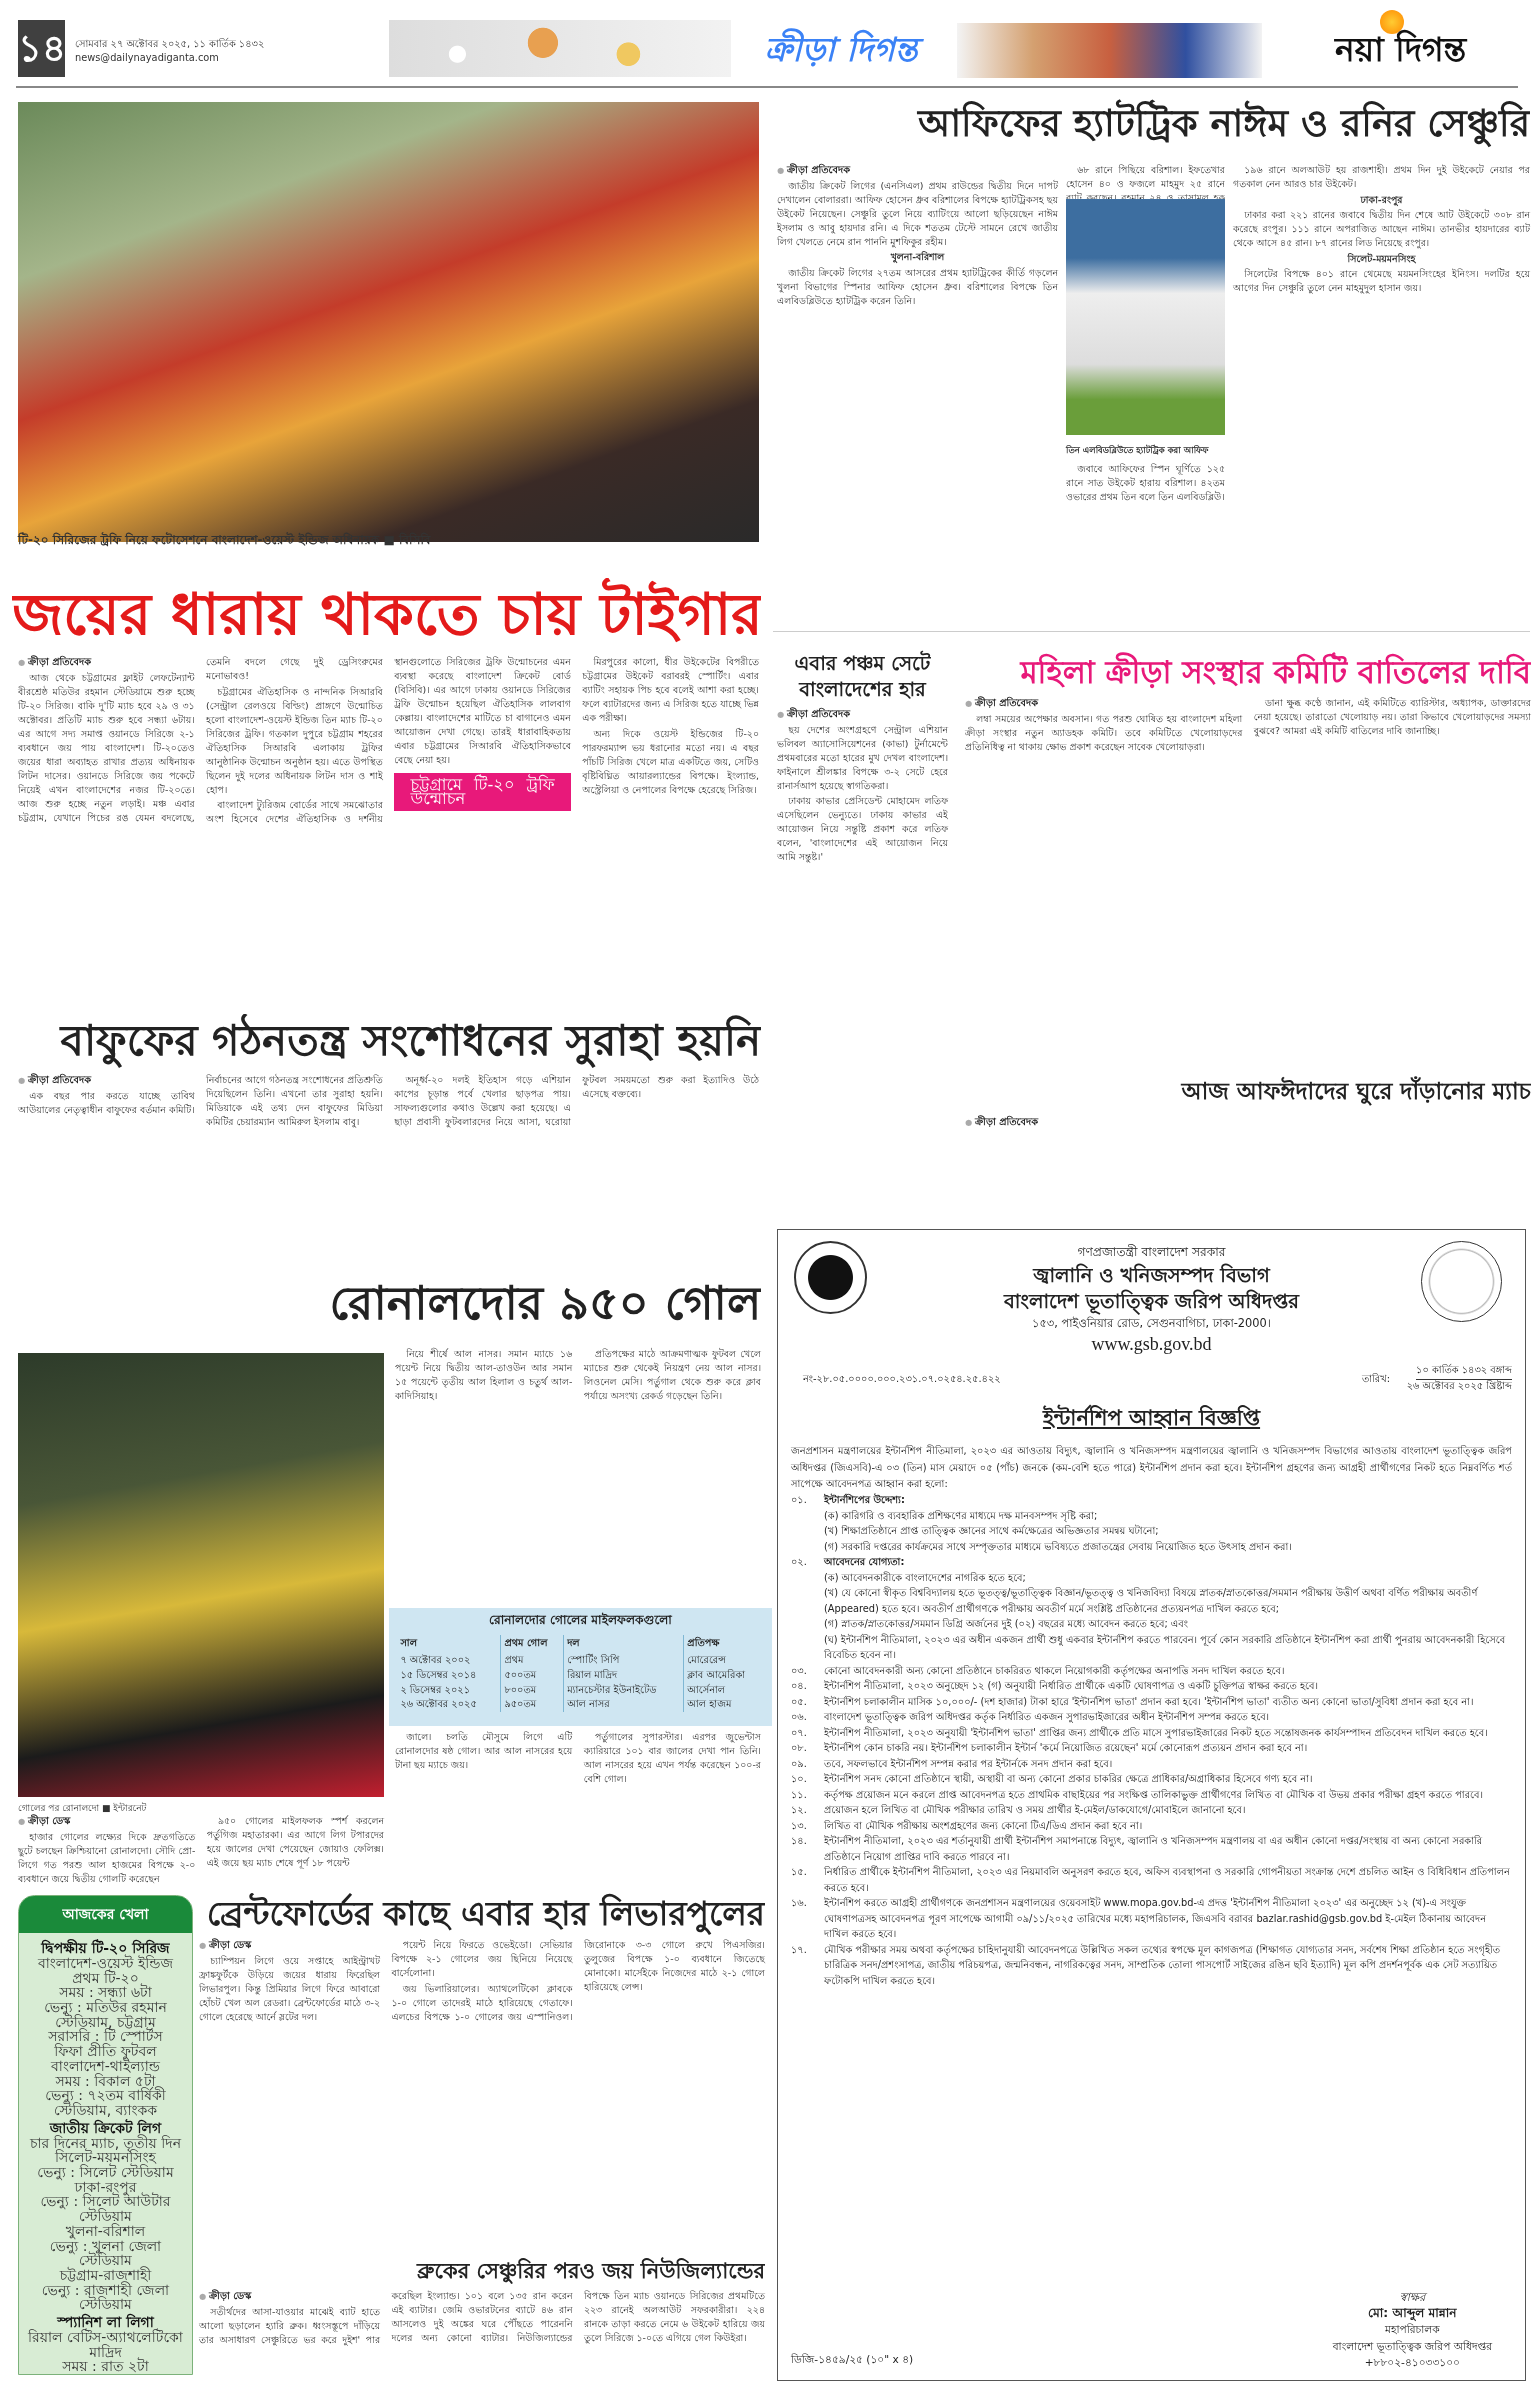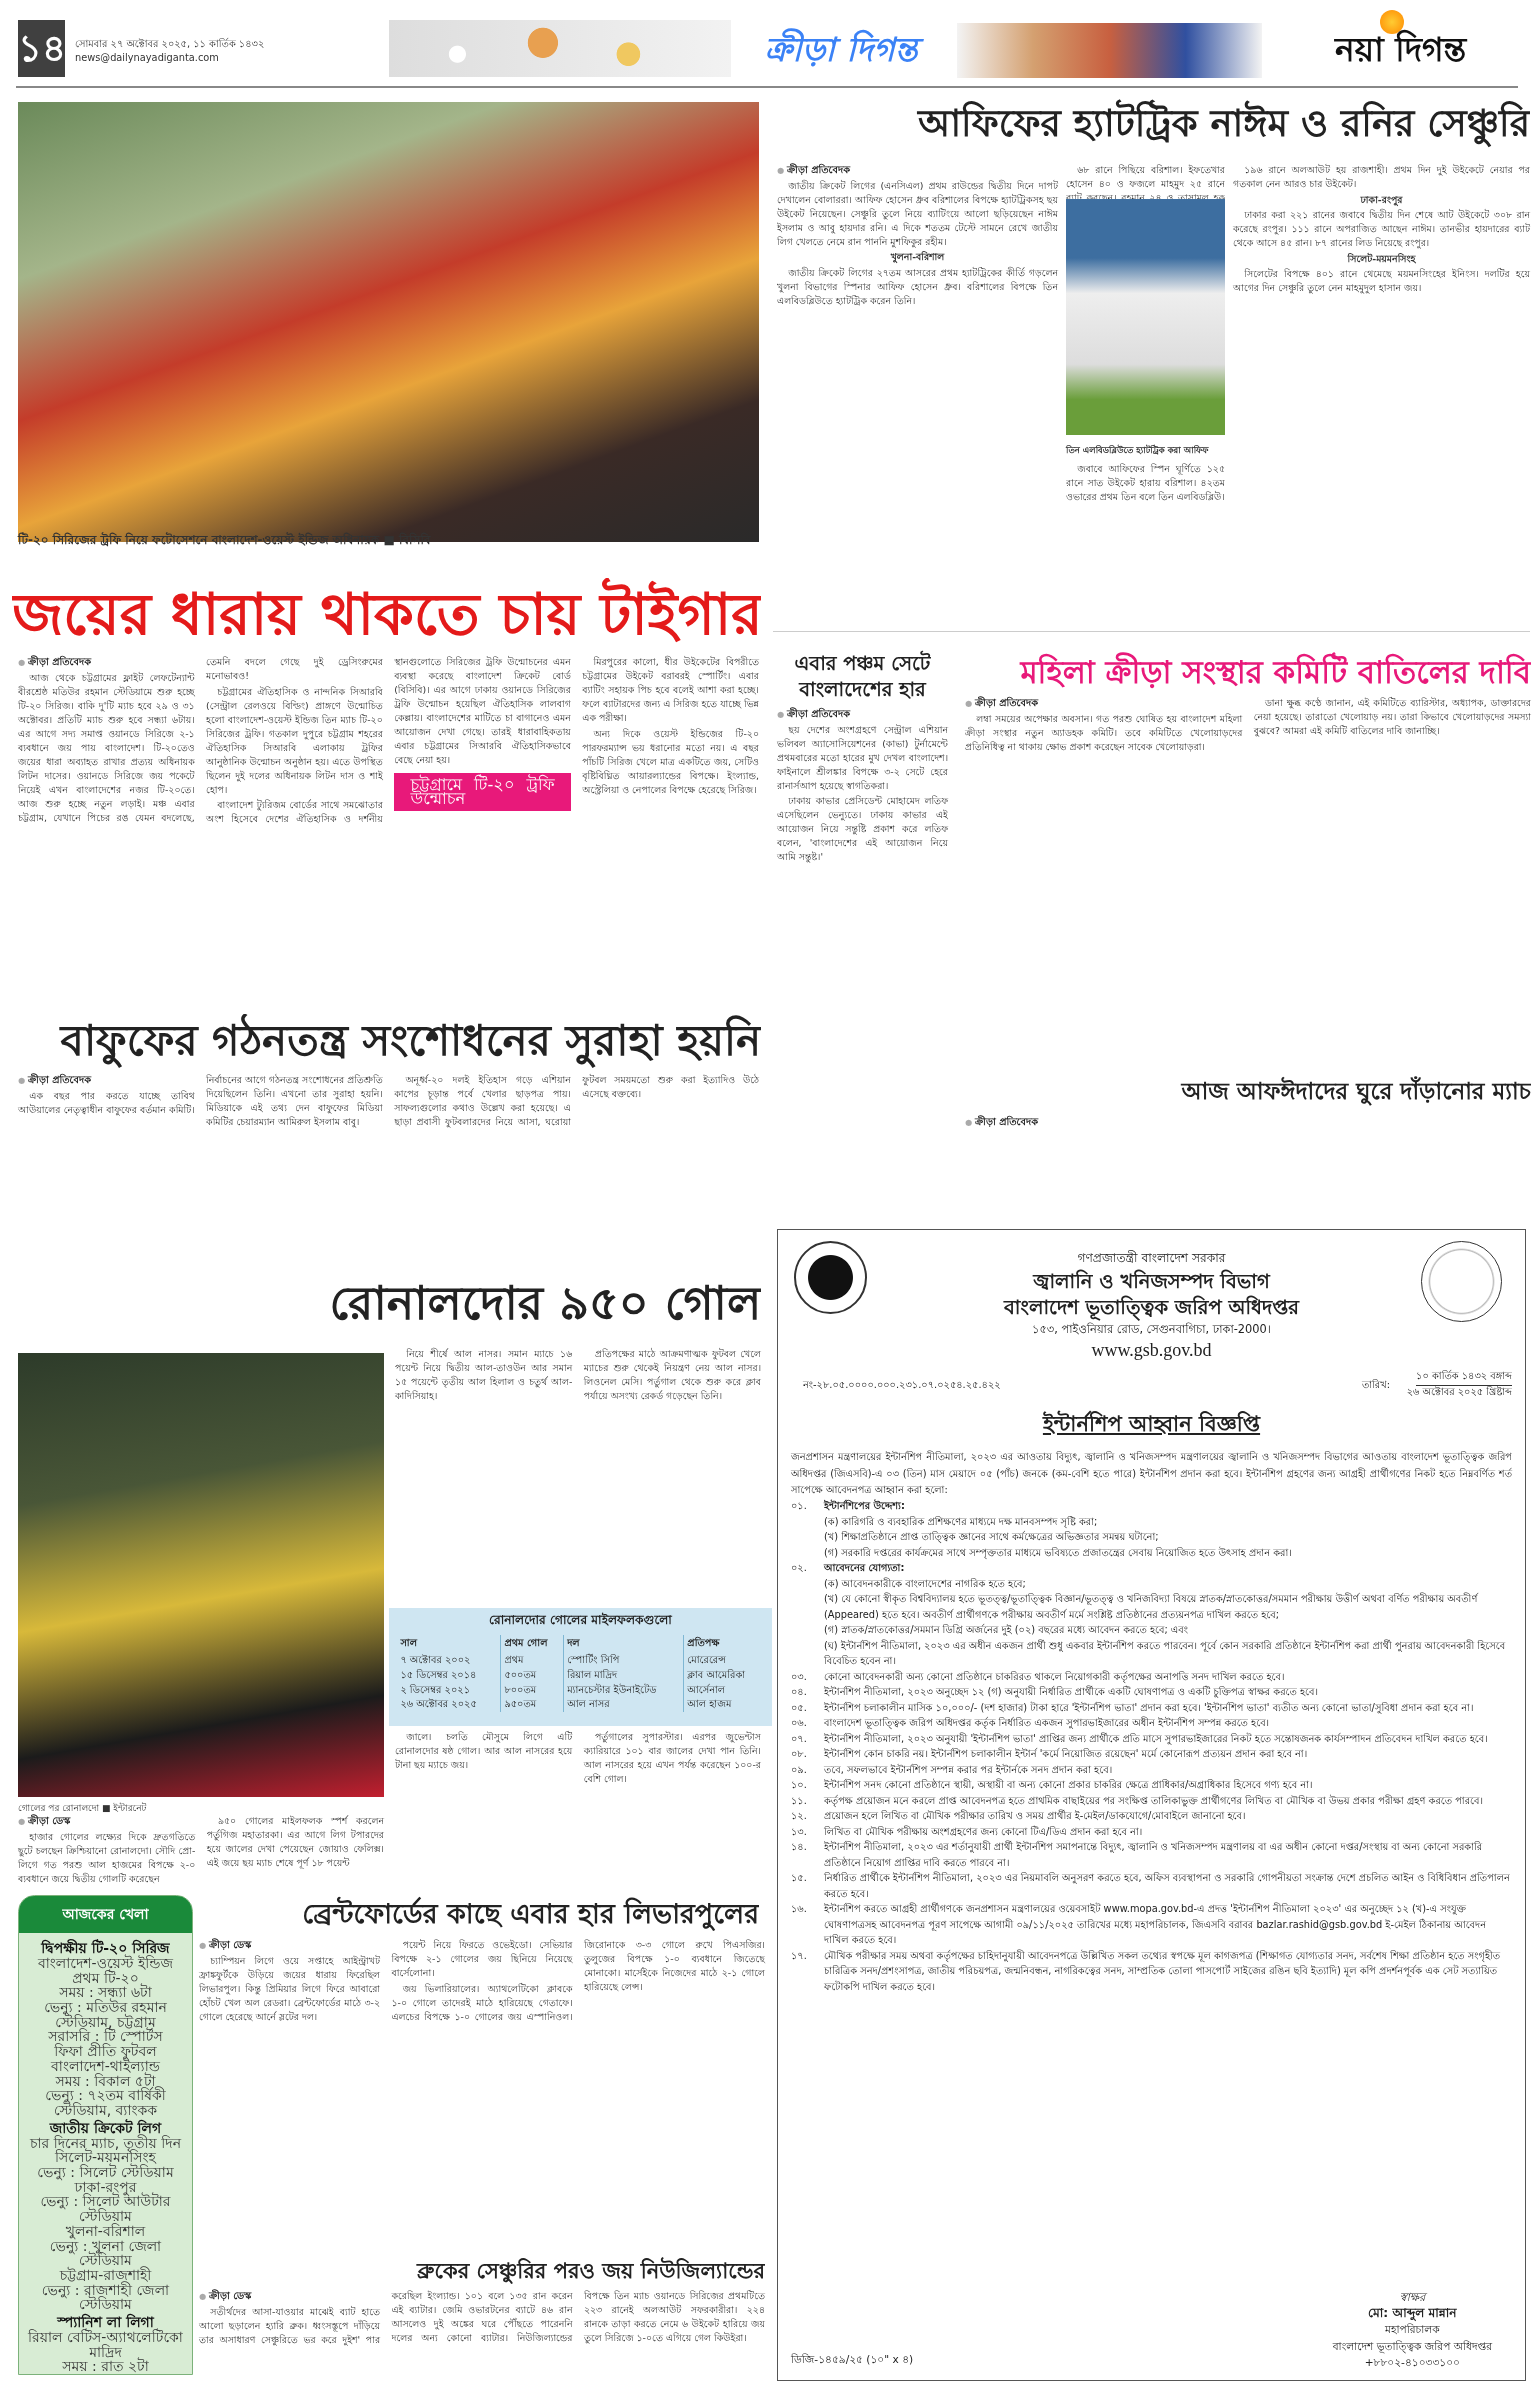--- a/index.html
+++ b/index.html
@@ -53,21 +53,21 @@
   #s3-body-bot { left: 395px; top: 1730px; width: 366px; height: 77px; }
   #s3-body-left { left: 18px; top: 1814px; width: 366px; height: 73px; }
 
   
   #today-box { left: 18px; top: 1895px; width: 175px; height: 480px; background: #d8ecd4; border: 0.8px solid #7cb27a; border-radius: 16.3px 16.3px 0 0; overflow: hidden; }
   #today-title { background: #1a8a3a; color: #fff; text-align: center; font-size: 14px; font-weight: bold; padding: 6.5px 0; }
   #today-list { padding: 4.9px 3.3px; text-align: center; font-size: 14px; line-height: 14.7px; color: #333; }
   #today-list .h { font-weight: bold; color: #111; margin-top: 3.3px; }
 
   
-  #s4-headline { left: 189px; top: 1893px; width: 570px; font-size: 27px; line-height: 42px; }
+  #s4-headline { left: 195px; top: 1893px; width: 570px; font-size: 33px; line-height: 42px; }
   #s4-body { left: 199px; top: 1938px; width: 566px; height: 297px; }
   #s5-headline { left: 195px; top: 2255px; width: 570px; font-size: 21px; line-height: 33px; }
   #s5-body { left: 199px; top: 2289px; width: 566px; height: 90px; }
 
   
   #r1-headline { left: 773px; top: 98px; width: 757px; font-size: 37px; line-height: 52px; }
   #r1-body-a { left: 777px; top: 163px; width: 440px; height: 338px; }
   #r1-photo { left: 1066px; top: 199px; width: 159px; height: 236px; background: linear-gradient(180deg,#3d6ea0 0%,#3d6ea0 25%,#eee 40%,#ddd 70%,#6a9e3a 85%,#6a9e3a 100%); }
   #r1-photo-caption { left: 1066px; top: 444px; font-size: 8.5px; font-weight: bold; color: #333; }
   #r1-body-b { left: 1233px; top: 163px; width: 297px; height: 342px; }
@@ -83,21 +83,21 @@
 
   
   #r4-headline { left: 961px; top: 1075px; width: 570px; font-size: 23px; line-height: 33px; }
   #r4-body { left: 965px; top: 1115px; width: 566px; height: 94px; }
 
   
   #notice { left: 777px; top: 1229px; width: 749px; height: 1152px; border: 1.6px solid #555; background: #fff; padding: 8.1px 13px; }
   #gov-seal { left: 16.3px; top: 11.4px; width: 73px; height: 73px; border-radius: 50%; border: 2.4px double #333; background: radial-gradient(#111 45%, #fff 47%); }
   #gsb-seal { left: 643px; top: 11.4px; width: 81px; height: 81px; border-radius: 50%; border: 1.6px solid #333; background: radial-gradient(#fff 55%,#bbb 57%,#fff 60%); }
   .n-c { text-align: center; }
-  #n-govt { font-size: 12.2px; margin-top: 11px; }
+  #n-govt { font-size: 12.2px; margin-top: 5px; }
   #n-dept { font-size: 19.5px; font-weight: bold; line-height: 26px; }
   #n-agency { font-size: 19.5px; font-weight: bold; line-height: 26px; }
   #n-addr { font-size: 11.4px; }
   #n-web { font-size: 18px; font-family: "Liberation Serif", serif; }
   #n-refrow { position: relative; height: 37px; margin-top: 4.9px; font-size: 9.8px; }
   #n-ref { position: absolute; left: 12px; top: 11.4px; }
   #n-datelabel { position: absolute; right: 122px; top: 11.4px; }
   #n-date1 { position: absolute; right: 0; top: 1.6px; border-bottom: 0.8px solid #333; }
   #n-date2 { position: absolute; right: 0; top: 18px; }
   #n-title { font-size: 21px; font-weight: bold; text-decoration: underline; margin: 4.9px 0 6.5px; }

